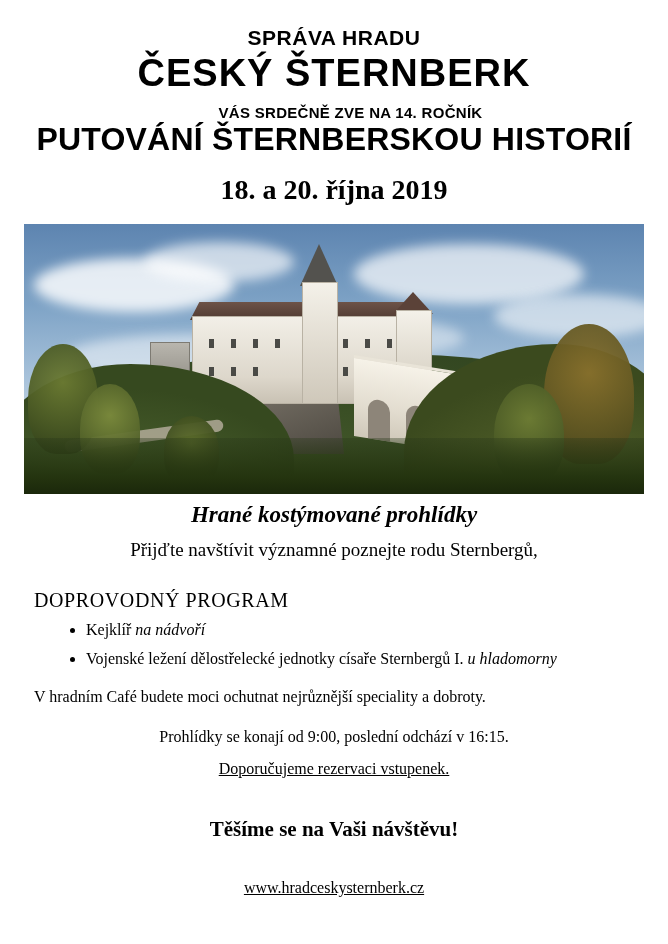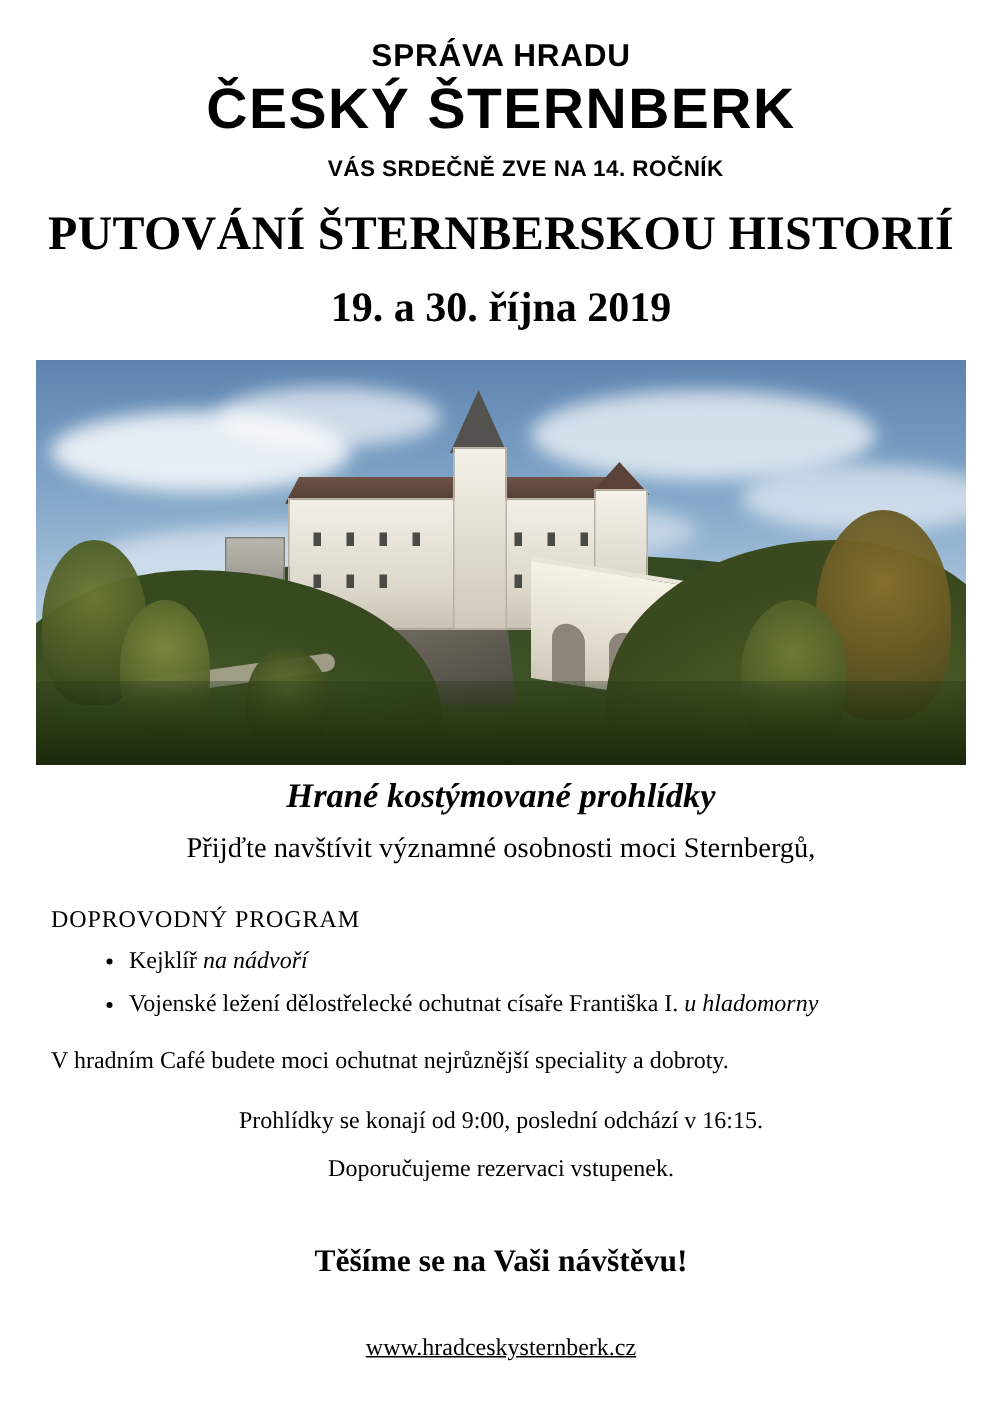--- a/index.html
+++ b/index.html
@@ -43,24 +43,23 @@
   }
   .line-invite {
     font-family: "Liberation Sans", sans-serif;
     font-weight: bold;
     font-size: 15px;
     margin-top: 10px;
     letter-spacing: 0.3px;
     padding-left: 33px;
   }
   .line-title {
-    font-family: Liberation Serif, serif;
+    font-family: Liberation Sans, sans-serif;
     font-weight: bold;
     font-size: 32px;
-    margin-top: 16px;
     letter-spacing: 0.2px;
   }
   .line-date {
     font-family: "Liberation Serif", serif;
     font-weight: bold;
     font-size: 28px;
     margin-top: 16px;
   }
 
   
@@ -248,21 +247,21 @@
     font-size: 23px;
     margin-top: 8px;
   }
   .lead {
     text-align: center;
     font-size: 19px;
     margin-top: 8px;
     line-height: 1.45;
   }
   .section-label {
-    font-size: 16px;
+    font-size: 20px;
     margin-top: 26px;
     letter-spacing: 0.6px;
   }
   ul.program {
     margin: 6px 0 0 0;
     padding-left: 48px;
     font-size: 16px;
     line-height: 1.55;
   }
   ul.program li { margin: 4px; }
@@ -297,21 +296,21 @@
 </head>
 <body>
 
 <div class="poster">
 
   <div class="header">
     <div class="line-sprava">SPRÁVA HRADU</div>
     <div class="line-castle">ČESKÝ ŠTERNBERK</div>
     <div class="line-invite">VÁS SRDEČNĚ ZVE NA 14. ROČNÍK</div>
     <div class="line-title">PUTOVÁNÍ ŠTERNBERSKOU HISTORIÍ</div>
-    <div class="line-date">19. a 30. října 2019</div>
+    <div class="line-date">18. a 20. října 2019</div>
   </div>
 
   <div class="photo-wrap">
     <div class="sky"></div>
     <div class="cloud c1"></div>
     <div class="cloud c2"></div>
     <div class="cloud c3"></div>
     <div class="cloud c4"></div>
     <div class="cloud c5"></div>
     <div class="cloud c6"></div>
@@ -357,32 +356,32 @@
     <div class="tree t1"></div>
     <div class="tree t2"></div>
     <div class="tree t3"></div>
     <div class="tree t4"></div>
     <div class="tree t5"></div>
     <div class="foreground"></div>
   </div>
 
   <div class="body-text">
     <div class="subtitle">Hrané kostýmované prohlídky</div>
-    <div class="lead">Přijďte navštívit významné osobnosti moci Sternbergů,</div>
+    <div class="lead">Přijďte navštívit významné poznejte rodu Sternbergů,</div>
 
     <div class="section-label">DOPROVODNÝ PROGRAM</div>
     <ul class="program">
       <li><span>Kejklíř </span><em class="italic">na nádvoří</em></li>
-      <li><span>Vojenské ležení dělostřelecké ochutnat císaře Františka I. </span><em class="italic">u hladomorny</em></li>
+      <li><span>Vojenské ležení dělostřelecké jednotky císaře Sternbergů I. </span><em class="italic">u hladomorny</em></li>
     </ul>
 
     <div class="note">V hradním Café budete moci ochutnat nejrůznější speciality a dobroty.</div>
 
     <div class="center-note">Prohlídky se konají od 9:00, poslední odchází v 16:15.</div>
-    <div class="center-note" style="margin-top:6px;">Doporučujeme rezervaci vstupenek.</div>
+    <div class="center-note" style="margin-top:6px;text-decoration:underline;">Doporučujeme rezervaci vstupenek.</div>
 
     <div class="closing">Těšíme se na Vaši návštěvu!</div>
 
     <div class="footer">
       <div><a href="#">www.hradceskysternberk.cz</a></div>
 
     </div>
   </div>
 </div>
 

